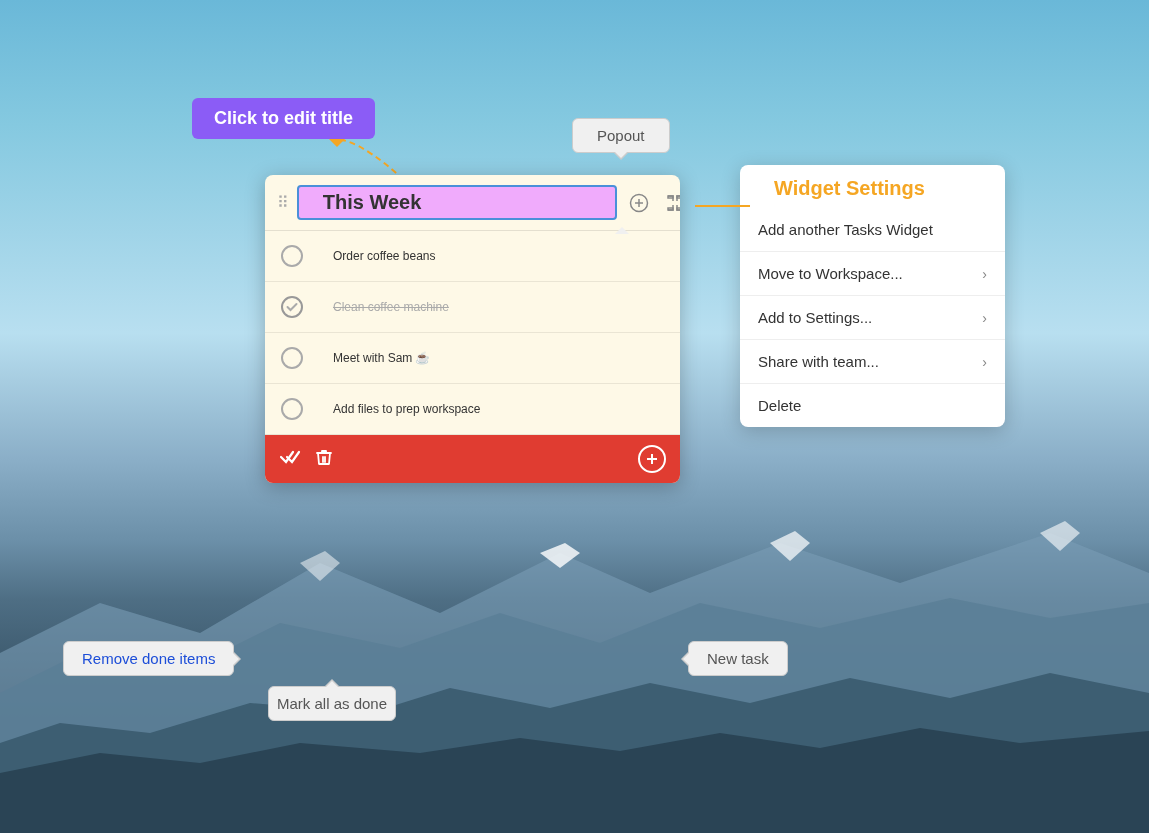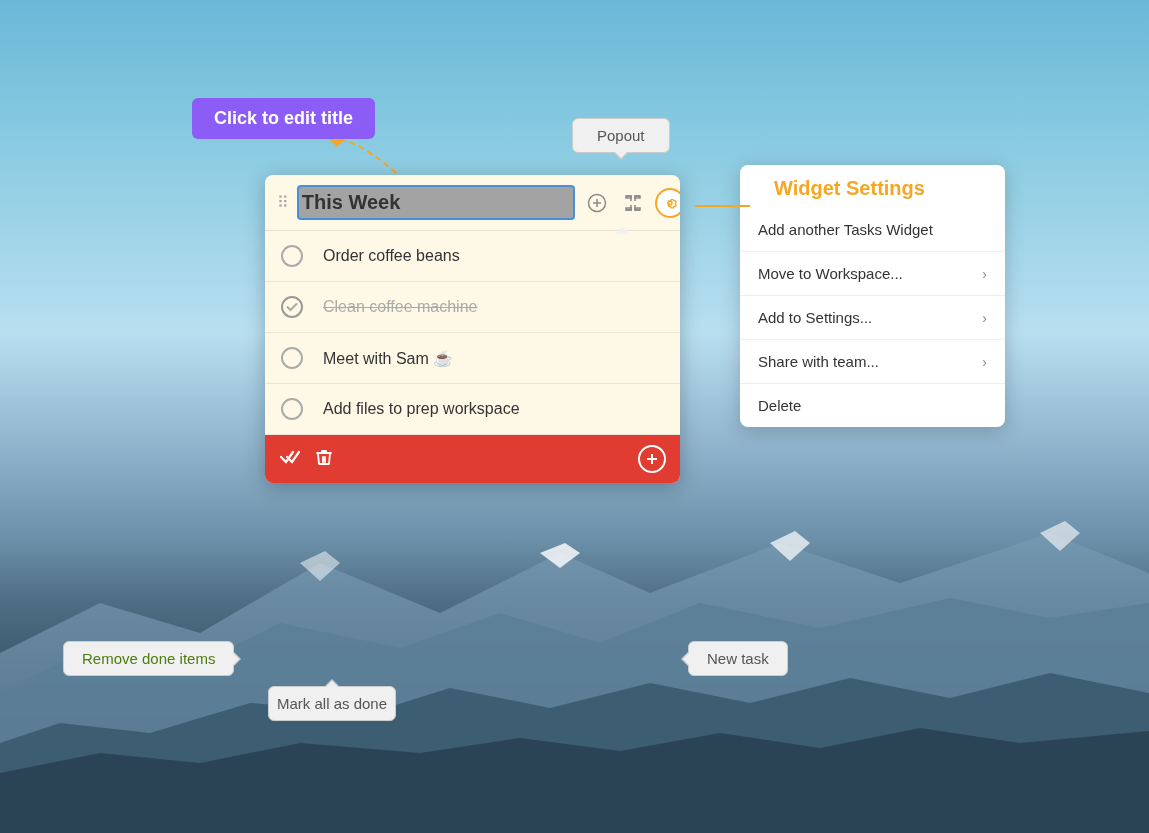--- a/index.html
+++ b/index.html
@@ -181,22 +181,22 @@
       cursor: grab;
     }
 
     .widget-title-input {
       flex: 1;
       font-size: 20px;
       font-weight: 600;
       color: #333;
       border: 2px solid #4a90d9;
       border-radius: 4px;
-      padding: 4px 3px;
-      background: #a3a3a3;
+      padding: 4px 24px;
+      background: #f0abfc;
       outline: none;
     }
 
     .widget-header-icons {
       display: flex;
       align-items: center;
       gap: 8px;
     }
 
     .header-icon {
@@ -228,22 +228,22 @@
     
     .task-list {
       padding: 0;
     }
 
     .task-item {
       display: flex;
       align-items: center;
       padding: 14px 16px;
       border-bottom: 1px solid rgba(0,0,0,0.08);
-      gap: 20px;
-      font-size: 16px;
+      gap: 30px;
+      font-size: 12px;
       color: #333;
     }
 
     .task-checkbox {
       width: 22px;
       height: 22px;
       border-radius: 50%;
       border: 2px solid #aaa;
       flex-shrink: 0;
       display: flex;
@@ -296,21 +296,21 @@
       cursor: pointer;
     }
 
     
     .tooltip-remove-done {
       position: absolute;
       top: 641px;
       left: 63px;
       background: #f0f0f0;
       border: 1px solid #ccc;
-      color: #4d7c0f;
+      color: #1d4ed8;
       font-size: 15px;
       padding: 8px 18px;
       border-radius: 6px;
       white-space: nowrap;
     }
     .tooltip-remove-done::after {
       content: '';
       position: absolute;
       top: 50%;
       right: -8px;

